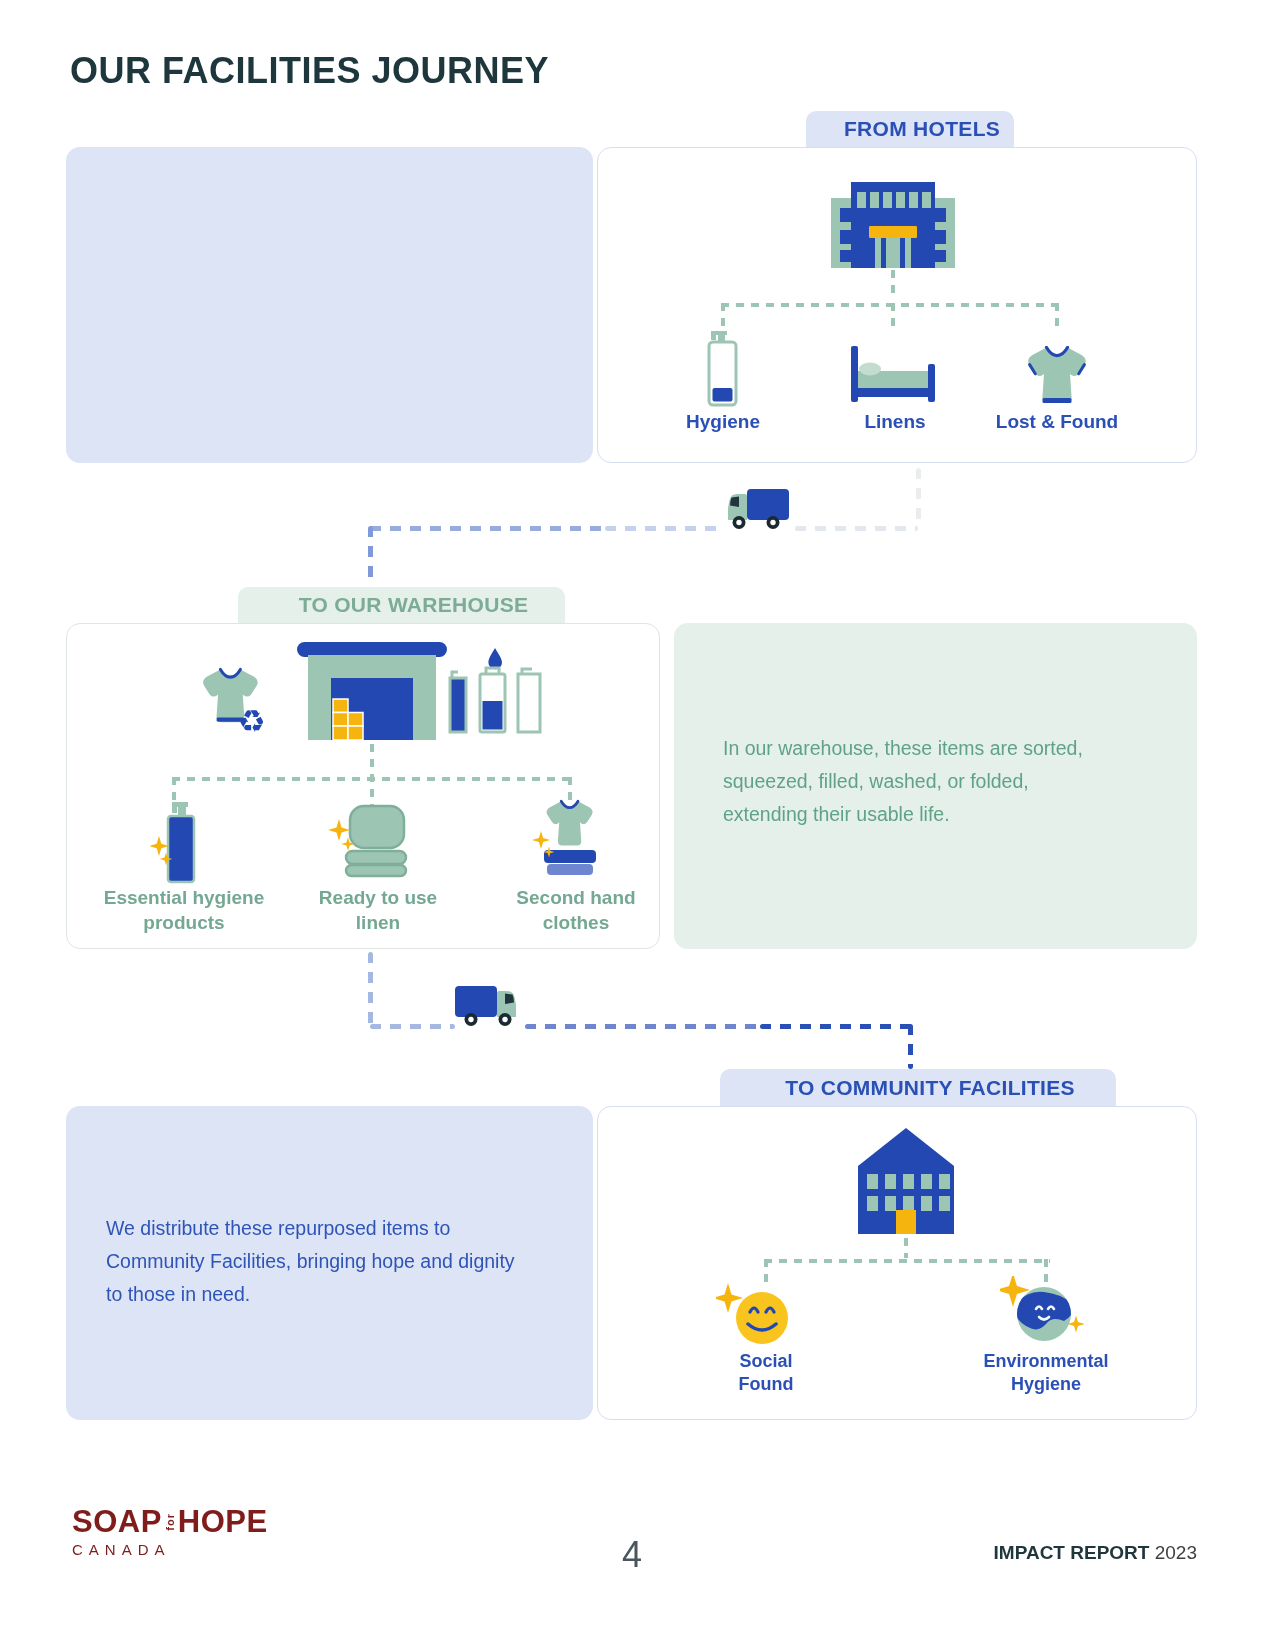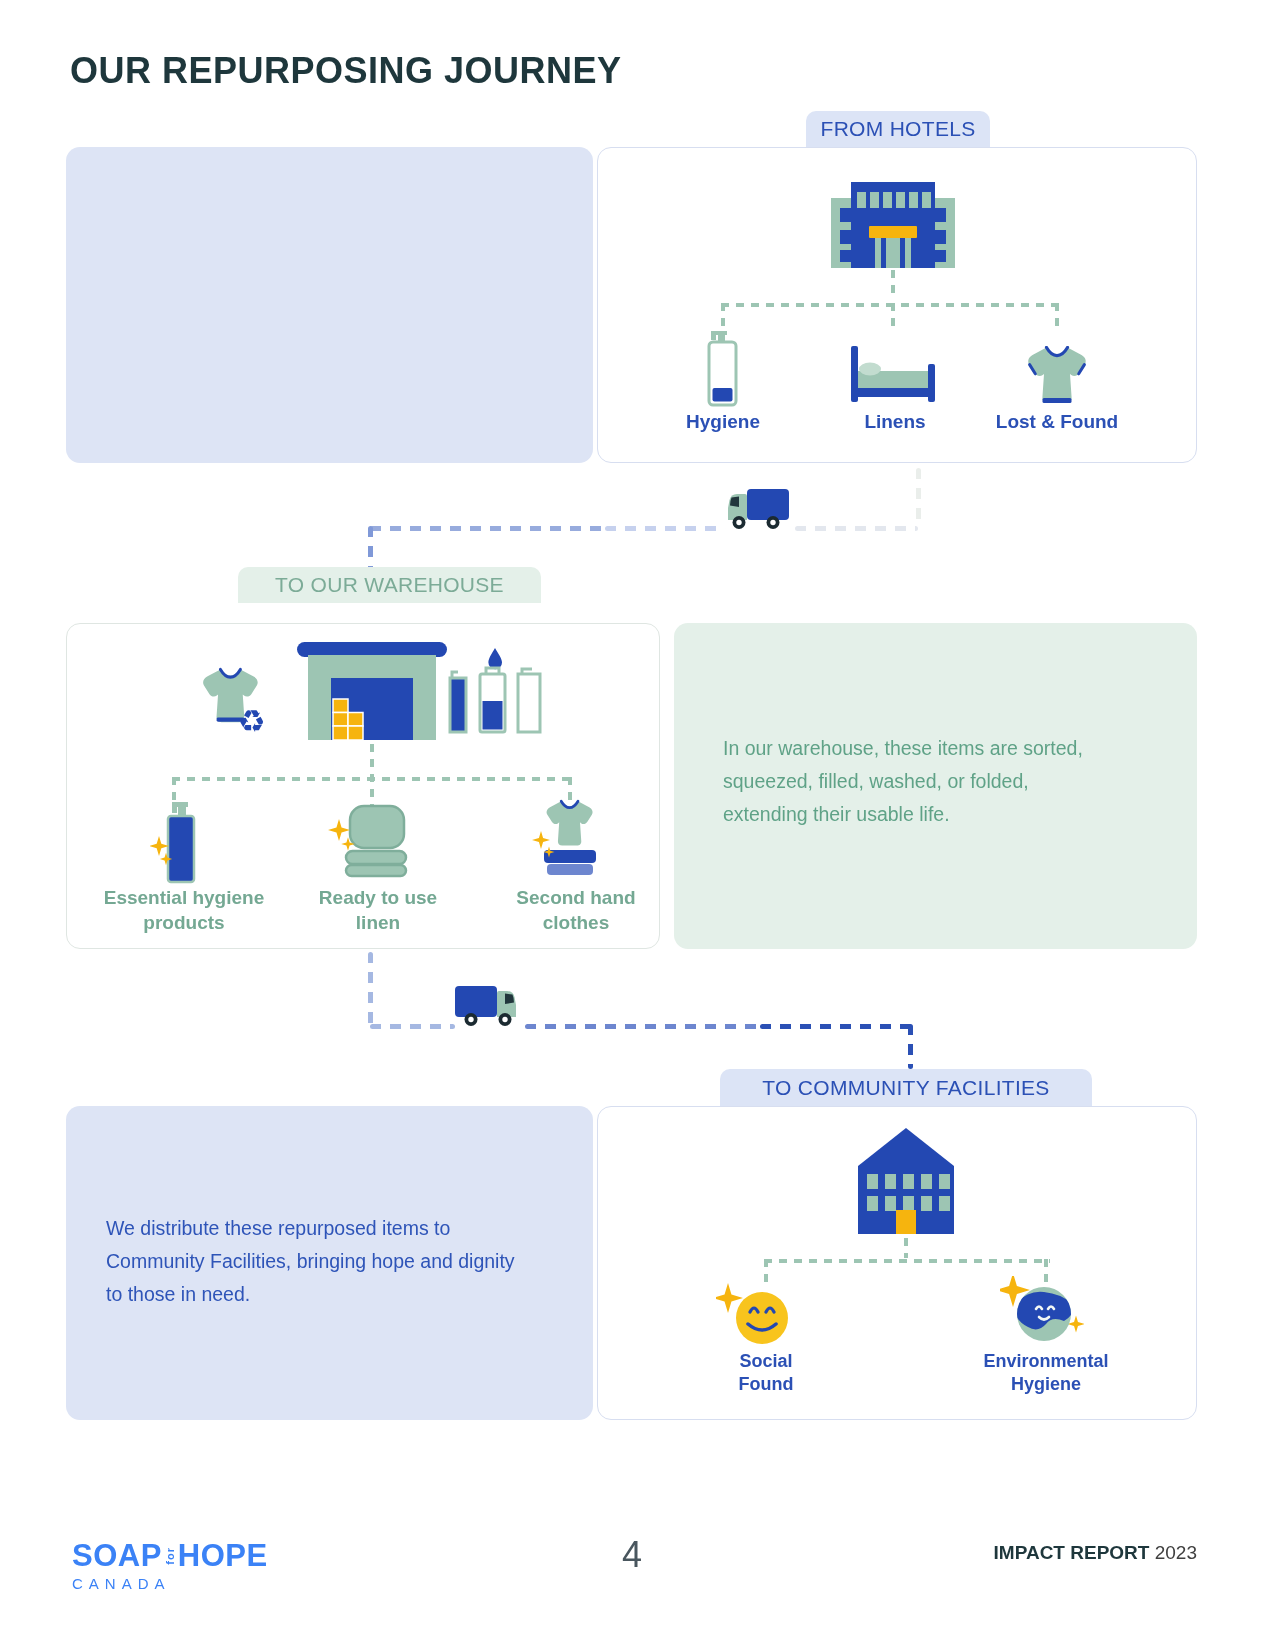--- a/index.html
+++ b/index.html
@@ -15,40 +15,40 @@
   
   .panel{position:absolute;border-radius:14px;}
   .panel.lav{background:#dde4f5;}
   .panel.grn{background:#e4f0e9;}
   .card{position:absolute;border-radius:14px;background:#ffffff;border:1.5px solid #d7def0;box-sizing:border-box;}
   .card.grnb{border-color:#dfe6e2;}
   
   .tab{
     position:absolute;border-radius:10px 10px 0 0;
     display:flex;align-items:center;justify-content:center;
-    font-weight:400;font-size:21px;letter-spacing:0.3px;
+    font-weight:700;font-size:21px;letter-spacing:0.3px;padding-left:24px;
   }
   .tab.blue{background:#dce4f6;color:#2b50b5;}
   .tab.green{background:#e4f0e9;color:#7cab97;}
   
   .desc{position:absolute;font-size:19.5px;line-height:1.68;margin:0;}
   .desc.blue{color:#2e54b8;}
   .desc.green{color:#5fa287;}
   
   .il{position:absolute;text-align:center;font-weight:700;font-size:19px;line-height:1.3;}
   .il.blue{color:#2b50b5;}
   .il.green{color:#74a893;}
   
   .gh{position:absolute;height:4px;background-image:repeating-linear-gradient(to right,var(--c,#9dc5b3) 0 8px,transparent 8px 15px);}
   .gv{position:absolute;width:4px;background-image:repeating-linear-gradient(to bottom,var(--c,#9dc5b3) 0 8px,transparent 8px 15px);}
   
   .dh{position:absolute;height:5px;border-radius:3px;background-image:repeating-linear-gradient(to right,var(--c) 0 11px,transparent 11px 20px);}
   .dv{position:absolute;width:5px;border-radius:3px;background-image:repeating-linear-gradient(to bottom,var(--c) 0 11px,transparent 11px 20px);}
   
-  .brand{position:absolute;left:72px;top:1504px;color:#3b82f6;margin-top:34px;}
+  .brand{position:absolute;left:72px;top:1504px;color:#7f1d1d;}
   .brand .row1{display:flex;align-items:center;}
   .brand .big{font-size:31px;font-weight:600;letter-spacing:0.5px;}
   .brand .for{font-size:11px;font-weight:600;writing-mode:vertical-rl;transform:rotate(180deg);margin:0 2px;letter-spacing:1px;}
   .brand .country{font-size:15px;letter-spacing:6px;margin-top:1px;}
   .pagenum{position:absolute;left:600px;top:1534px;width:64px;text-align:center;font-size:36px;color:#49565e;}
   .report{position:absolute;right:71px;top:1542px;font-size:19px;color:#1e373c;white-space:nowrap;}
   .report .b{font-weight:800;}
   .report .y{font-weight:400;color:#404040;}
   svg{display:block;}
 </style>
@@ -58,21 +58,21 @@
 <div class="page">
 
   <svg width="0" height="0" style="position:absolute" aria-hidden="true">
     <defs>
       <path id="spark" d="M0 -10 L2.3 -2.3 L10 0 L2.3 2.3 L0 10 L-2.3 2.3 L-10 0 L-2.3 -2.3 Z"></path>
       <path id="shirt" d="M21.5 1.5 C25 6.5 29.5 8.2 32 8.2 C34.5 8.2 39 6.5 42.5 1.5 L56.5 9 C60.5 11.2 61.8 15.2 59.8 18.4 L54 27.6 C52.3 30.3 48.6 30.9 46.3 29 L45 27.9 L46.6 51.5 C46.8 54.6 44.4 57 41.3 57 L22.7 57 C19.6 57 17.2 54.6 17.4 51.5 L19 27.9 L17.7 29 C15.4 30.9 11.7 30.3 10 27.6 L4.2 18.4 C2.2 15.2 3.5 11.2 7.5 9 Z"></path>
       <path id="collar" fill="none" d="M21.5 1.5 C25 7.5 29.5 9.6 32 9.6 C34.5 9.6 39 7.5 42.5 1.5"></path>
     </defs>
   </svg>
 
-  <h1 class="title">OUR REPURPOSING JOURNEY</h1>
+  <h1 class="title">OUR FACILITIES JOURNEY</h1>
 
   <div class="panel lav" style="left:66px;top:147px;width:527px;height:316px;"></div>
   <div class="card" style="left:597px;top:147px;width:600px;height:316px;"></div>
   <div class="tab blue" style="left:806px;top:111px;width:184px;height:36px;">
     <span>FROM HOTELS</span>
   </div>
 
   <svg class="abs" style="left:831px;top:182px;" width="124" height="86" viewBox="0 0 124 86">
     <rect x="0" y="16" width="28" height="70" fill="#9dc5b3"></rect>
     <rect x="96" y="16" width="28" height="70" fill="#9dc5b3"></rect>
@@ -137,21 +137,21 @@
   <svg class="abs" style="left:725px;top:484px;" width="66" height="48" viewBox="0 0 66 48">
     <rect x="22" y="5" width="42" height="31" rx="4" fill="#2348b2"></rect>
     <path d="M22 36 V12 Q22 10 20 10 L12 10 Q6 10 4.5 16 L3 24 V36 Z" fill="#9dc5b3"></path>
     <path d="M6.5 13.5 L14 12.5 V23 L5 21.5 Q5 17 6.5 13.5 Z" fill="#21363c"></path>
     <circle cx="14" cy="38.5" r="6.5" fill="#1b2a31"></circle>
       <circle cx="14" cy="38.5" r="2.7" fill="#ffffff"></circle>
     <circle cx="48" cy="38.5" r="6.5" fill="#1b2a31"></circle>
       <circle cx="48" cy="38.5" r="2.7" fill="#ffffff"></circle>
   </svg>
 
-  <div class="tab green" style="left:238px;top:567px;width:303px;height:36px;">
+  <div class="tab green" style="left:238px;top:587px;width:303px;height:36px;">
     <span>TO OUR WAREHOUSE</span>
   </div>
   <div class="card grnb" style="left:66px;top:623px;width:594px;height:326px;"></div>
   <div class="panel grn" style="left:674px;top:623px;width:523px;height:326px;"></div>
   <p class="desc green" style="left:723px;top:732px;width:390px;">In our warehouse, these items are sorted, squeezed, filled, washed, or folded, extending their usable life.</p>
 
   <svg class="abs" style="left:196px;top:666px;" width="84" height="70" viewBox="0 0 84 70">
     <g transform="translate(4,2) scale(0.95)">
       <use href="#shirt" fill="#9dc5b3"></use>
       <use href="#collar" stroke="#2348b2" stroke-width="3.2" stroke-linecap="round"></use>

